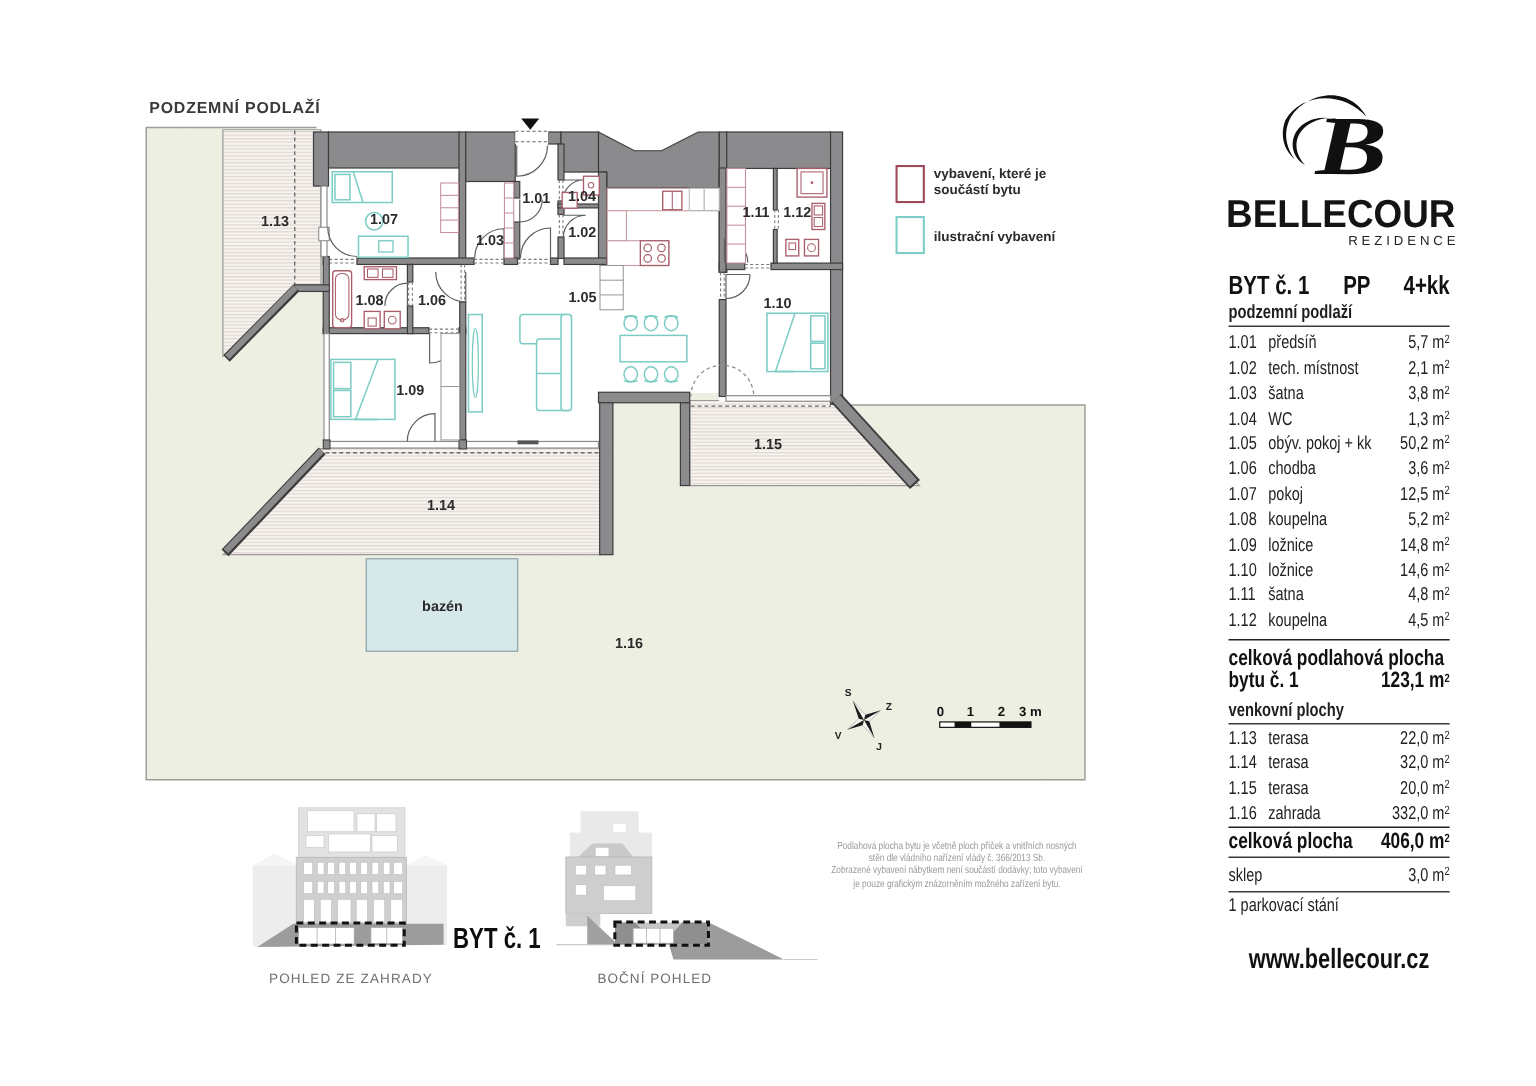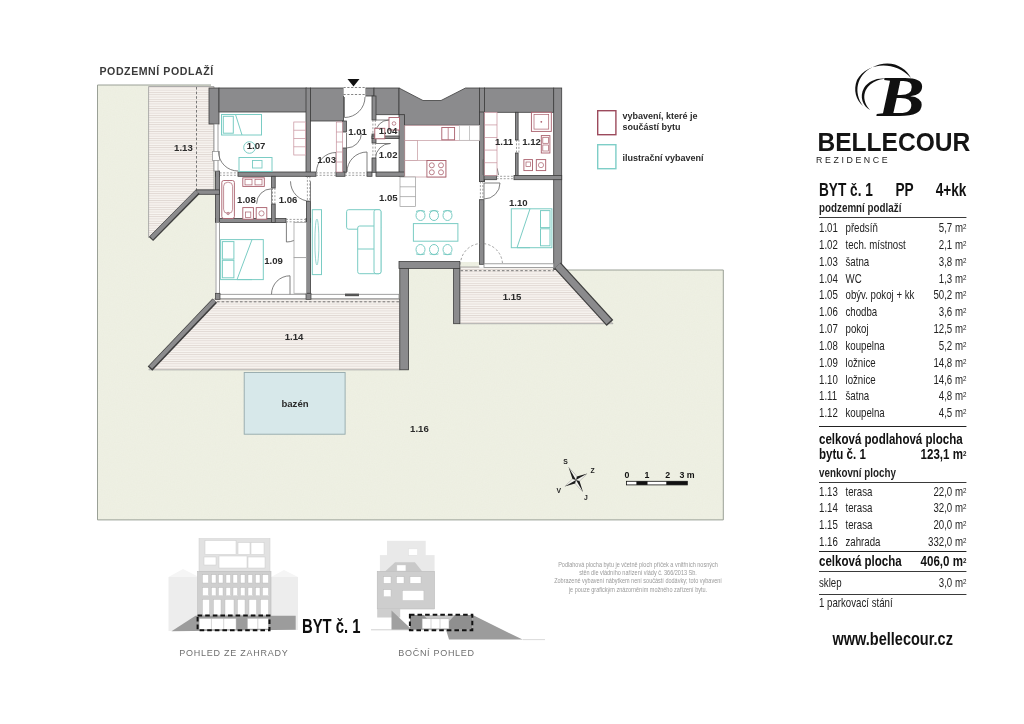--- a/index.html
+++ b/index.html
@@ -10,21 +10,21 @@
 .sec{font-size:12.6px;font-weight:700;line-height:13px}
 .rule{border-top:1px solid #3a3a3a}
 .rule2{border-top:1.7px solid #222}
 .row{font-size:12.4px;line-height:14px;color:#222}
 .row .n{display:inline-block;width:34px}
 .row .nm{display:inline-block}
 .row .ar{position:absolute;right:0;white-space:nowrap}
 .tb{font-size:14.8px;font-weight:700;line-height:14.8px;color:#111}
 sup{font-size:8px;vertical-align:3.5px;line-height:0}
 #www{font-size:18.6px;font-weight:700;color:#111;text-align:center;top:627.5px}
-#brand{position:absolute;left:813px;top:128.5px;width:160px;text-align:left}
+#brand{position:absolute;left:813px;top:128.5px;width:160px;text-align:right}
 #brand .b1{font-size:26px;font-weight:700;color:#141414;line-height:26px;transform:scaleX(0.945);transform-origin:50% 0}
 #brand .b2{font-size:8.8px;letter-spacing:2.6px;color:#222;margin-top:0.5px;padding-left:3px}
 #foot{position:absolute;left:531px;top:561px;width:214px;font-size:6.9px;line-height:8.2px;color:#999;text-align:center;transform:scaleX(0.8);transform-origin:50% 0;white-space:nowrap}
 #bytlbl{position:absolute;left:302px;top:614.5px;font-size:19.5px;font-weight:700;color:#0d0d0d;transform:scaleX(0.76);transform-origin:0 0;white-space:nowrap}
 </style></head>
 <body>
 <div id="page">
 
 <svg width="1024" height="724" viewBox="0 0 1024 724" xmlns="http://www.w3.org/2000/svg" style="position:absolute;left:0;top:0">
 <defs>

